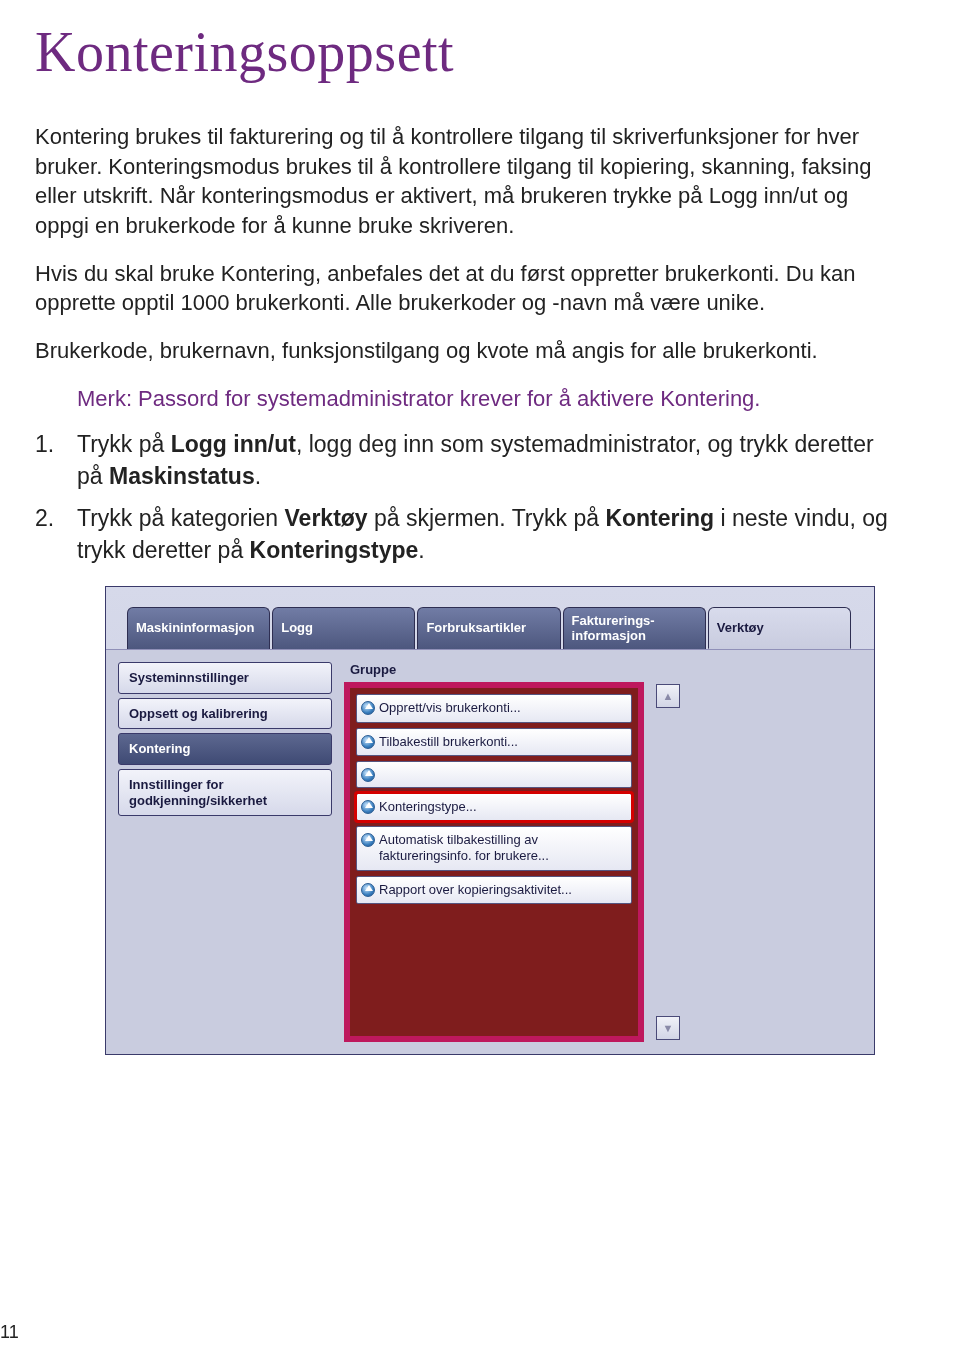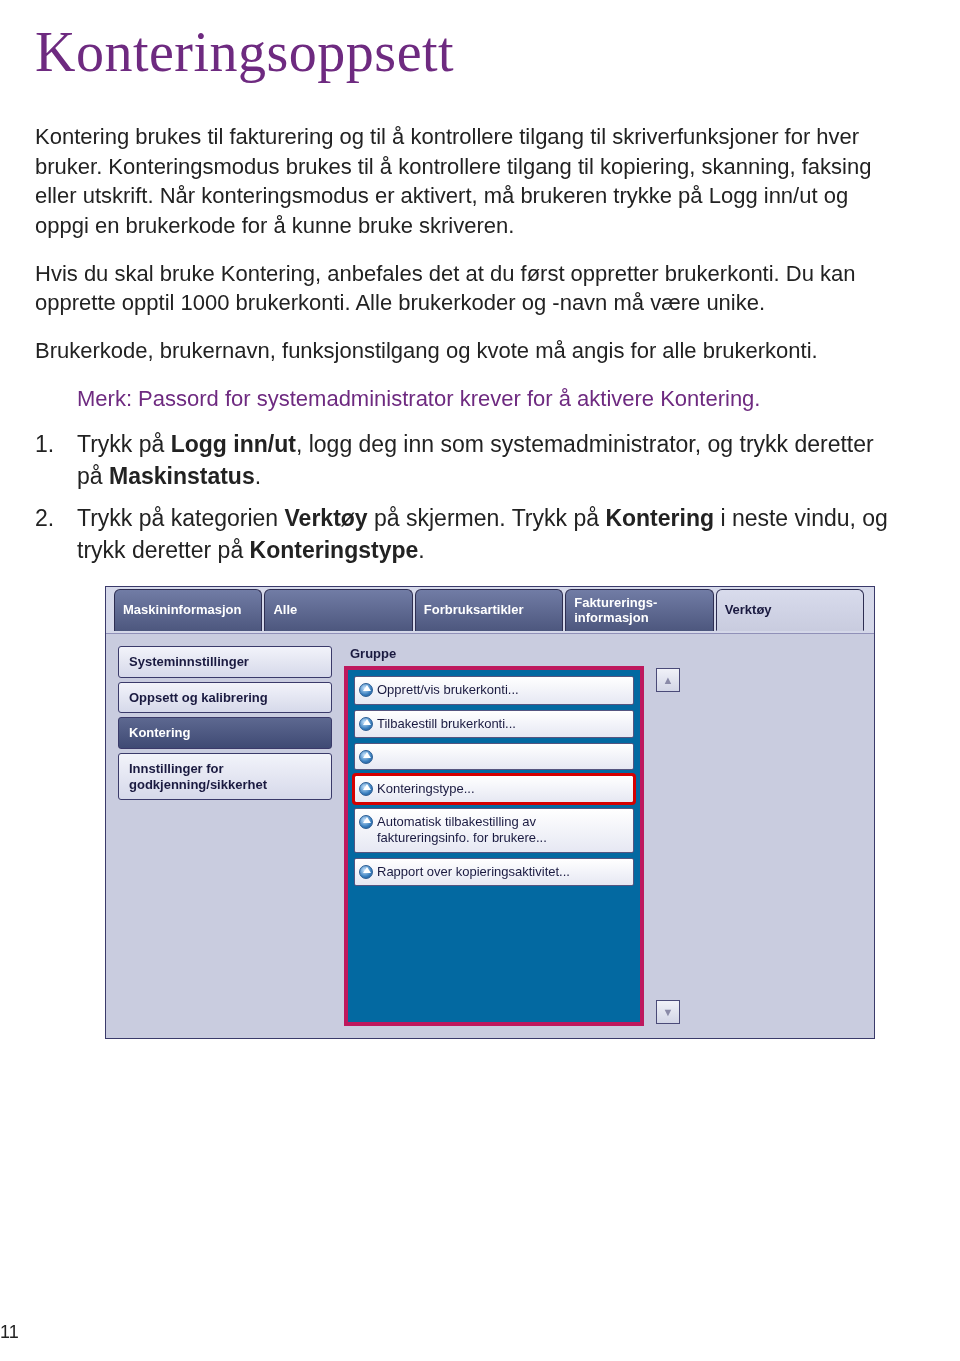--- a/index.html
+++ b/index.html
@@ -56,23 +56,23 @@
   .panel-wrap {
     margin: 20px auto 0 70px;
     width: 770px;
     border: 1px solid #3a3a6a;
     background: linear-gradient(#d6d9ea, #c6c9de);
     position: relative;
     font-family: Arial, sans-serif;
   }
   .tabs-row {
     display: flex;
-    height: 46px;
-    align-items: center;
-    padding: 0 8px;
+    height: 62px;
+    align-items: flex-end;
+    padding: 0 21px;
   }
   .tab {
     flex: 1;
     height: 42px;
     background: linear-gradient(#717ca5, #4d577e);
     color: #fff;
     font-size: 13px;
     font-weight: 700;
     display: flex;
     align-items: center;
@@ -120,22 +120,22 @@
     width: 300px;
     position: relative;
   }
   .group-title {
     font-size: 13px;
     font-weight: 700;
     color: #1a1a40;
     margin: 0 0 5px 6px;
   }
   .list-box {
-    border: 4px solid #be185d;
-    background: #0369a1;
+    border: 6px solid #be185d;
+    background: #7f1d1d;
     padding: 6px;
     min-height: 360px;
   }
   .list-item {
     background: linear-gradient(#ffffff, #e6e8f3);
     border: 1px solid #555580;
     border-radius: 2px;
     margin-bottom: 5px;
     padding: 5px 6px 5px 4px;
     font-size: 13px;
@@ -214,21 +214,21 @@
   </li>
   <li>
     <span class="num">2.</span>
     <span>Trykk på kategorien </span><span class="bold">Verktøy</span><span> på skjermen. Trykk på </span><span class="bold">Kontering</span><span> i neste vindu, og trykk deretter på </span><span class="bold">Konteringstype</span><span>.</span>
   </li>
 </ol>
 
 <div class="panel-wrap">
   <div class="tabs-row">
     <div class="tab">Maskininformasjon</div>
-    <div class="tab">Alle</div>
+    <div class="tab">Logg</div>
     <div class="tab">Forbruksartikler</div>
     <div class="tab" style="white-space:pre-line">Fakturerings-
 informasjon</div>
     <div class="tab active">Verktøy</div>
   </div>
   <div class="panel-body">
     <div class="sidebar">
       <div class="side-item">Systeminnstillinger</div>
       <div class="side-item">Oppsett og kalibrering</div>
       <div class="side-item selected">Kontering</div>

